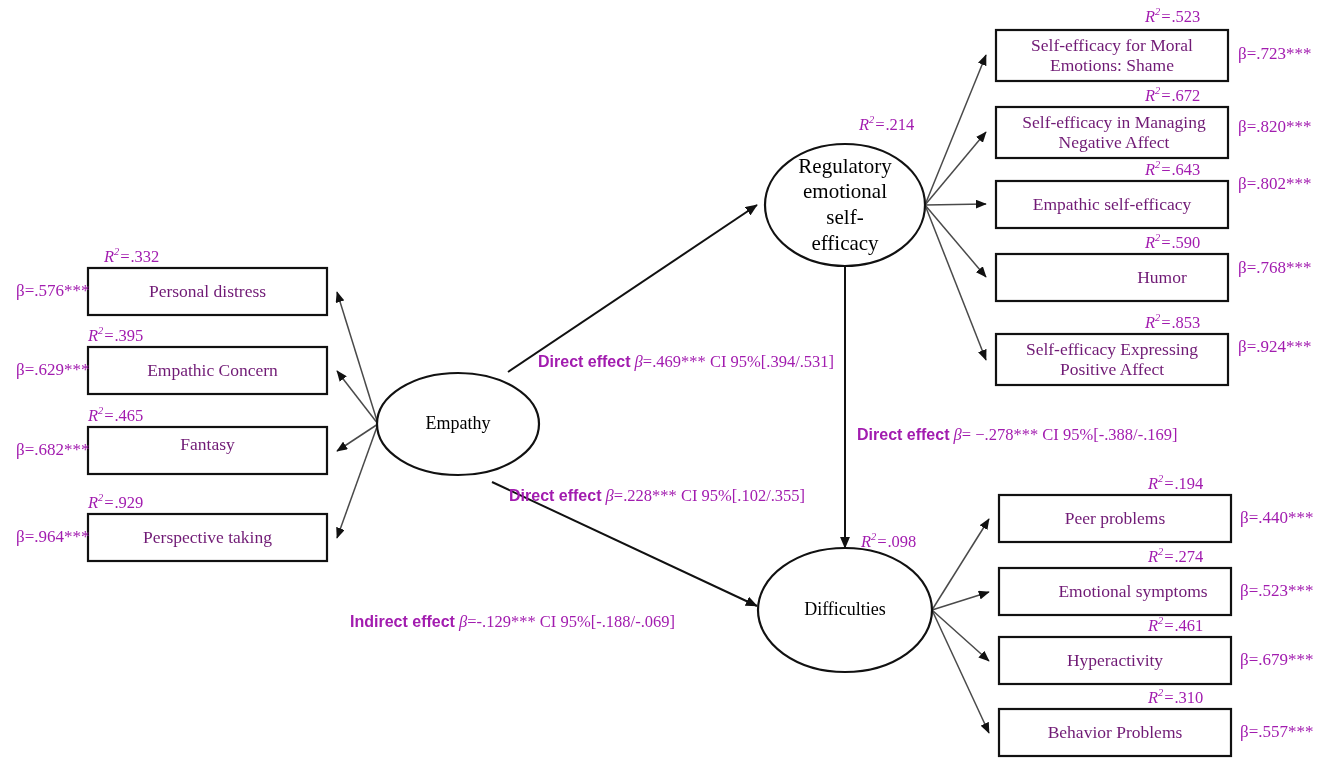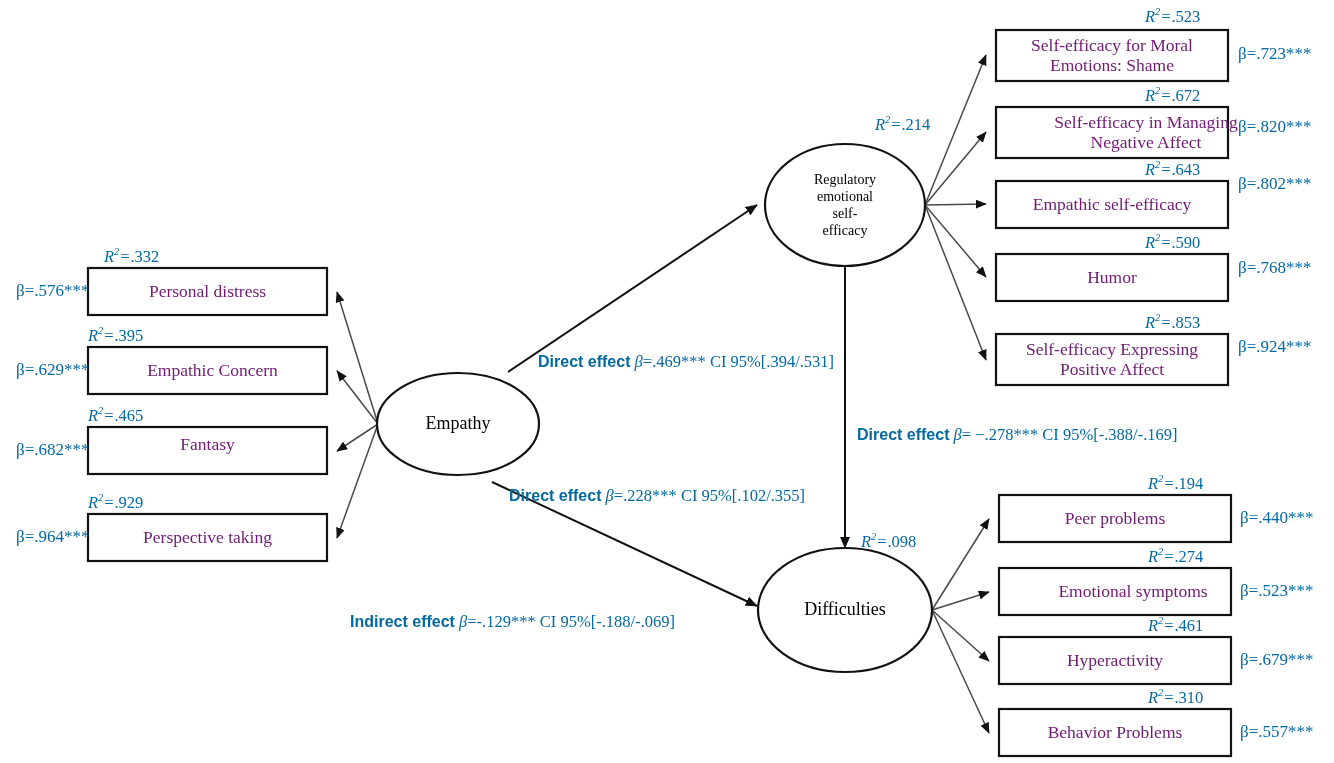--- a/index.html
+++ b/index.html
@@ -39,42 +39,42 @@
   }
   .path-line-dark {
     stroke: #111111;
     stroke-width: 2.0;
     fill: none;
   }
   
   .lbl {
     position: absolute;
     white-space: nowrap;
-    color: #0369a1;
+    color: #a21caf;
     font-family: "Liberation Serif", serif;
   }
   .box-text {
     position: absolute;
     display: flex;
     align-items: center;
     justify-content: center;
     text-align: center;
     color: #701a75;
     font-size: 17.5px;
     line-height: 1.12;
     font-family: "Liberation Serif", serif;
   }
   .ell-text {
     position: absolute;
     display: flex;
     align-items: center;
     justify-content: center;
     text-align: center;
     color: #000000;
-    font-size: 14px;
+    font-size: 21px;
     line-height: 1.22;
     font-family: "Liberation Serif", serif;
   }
   .r2 {
     font-size: 16.5px;
     font-family: "Liberation Serif", serif;
   }
   .r2 i {
     font-style: italic;
   }
@@ -191,28 +191,28 @@
   <div class="lbl beta" style="left:16px; top:360px;">β=.629***</div>
   <div class="lbl beta" style="left:16px; top:440px;">β=.682***</div>
   <div class="lbl beta" style="left:16px; top:527px;">β=.964***</div>
 
   <div class="box-text" style="left:996px; top:30px; width:232px; height:51px;">
     <span>
       <span>Self-efficacy  for Moral</span><br>
       <span>Emotions: Shame</span>
     </span>
   </div>
-  <div class="box-text" style="left:996px; top:107px; width:236px; height:51px;padding-left:32px;">
+  <div class="box-text" style="left:996px; top:107px; width:236px; height:51px;">
     <span>
       <span>Self-efficacy  in Managing</span><br>
       <span>Negative Affect</span>
     </span>
   </div>
   <div class="box-text" style="left:996px; top:181px; width:232px; height:47px;">Empathic self-efficacy</div>
-  <div class="box-text" style="left:996px; top:254px; width:232px; height:47px;">Humor</div>
+  <div class="box-text" style="left:1046px; top:254px; width:232px; height:47px;">Humor</div>
   <div class="box-text" style="left:996px; top:334px; width:232px; height:51px;">
     <span>
       <span>Self-efficacy  Expressing</span><br>
       <span>Positive Affect</span>
     </span>
   </div>
 
   <div class="lbl r2" style="left:1145px; top:6px;">
     <i>R</i><sup>2</sup><i>=</i><span>.523</span>
   </div>
@@ -264,21 +264,21 @@
     <span>
       <span>Regulatory</span><br>
       <span>emotional</span><br>
       <span>self-</span><br>
       <span>efficacy</span>
     </span>
   </div>
 
   <div class="ell-text" style="left:758px; top:548px; width:174px; height:124px; font-size:18px;">Difficulties</div>
 
-  <div class="lbl r2" style="left:859px; top:114px;margin-left:16px;">
+  <div class="lbl r2" style="left:859px; top:114px;">
     <i>R</i><sup>2</sup><i>=</i><span>.214</span>
   </div>
   <div class="lbl r2" style="left:861px; top:531px;">
     <i>R</i><sup>2</sup><i>=</i><span>.098</span>
   </div>
 
   <div class="lbl effect" style="left:509px; top:352px;margin-left:29px;">
     <b>Direct effect</b>
     <i>β</i><span>=.469***</span>
     <span>CI 95%[.394/.531]</span>

